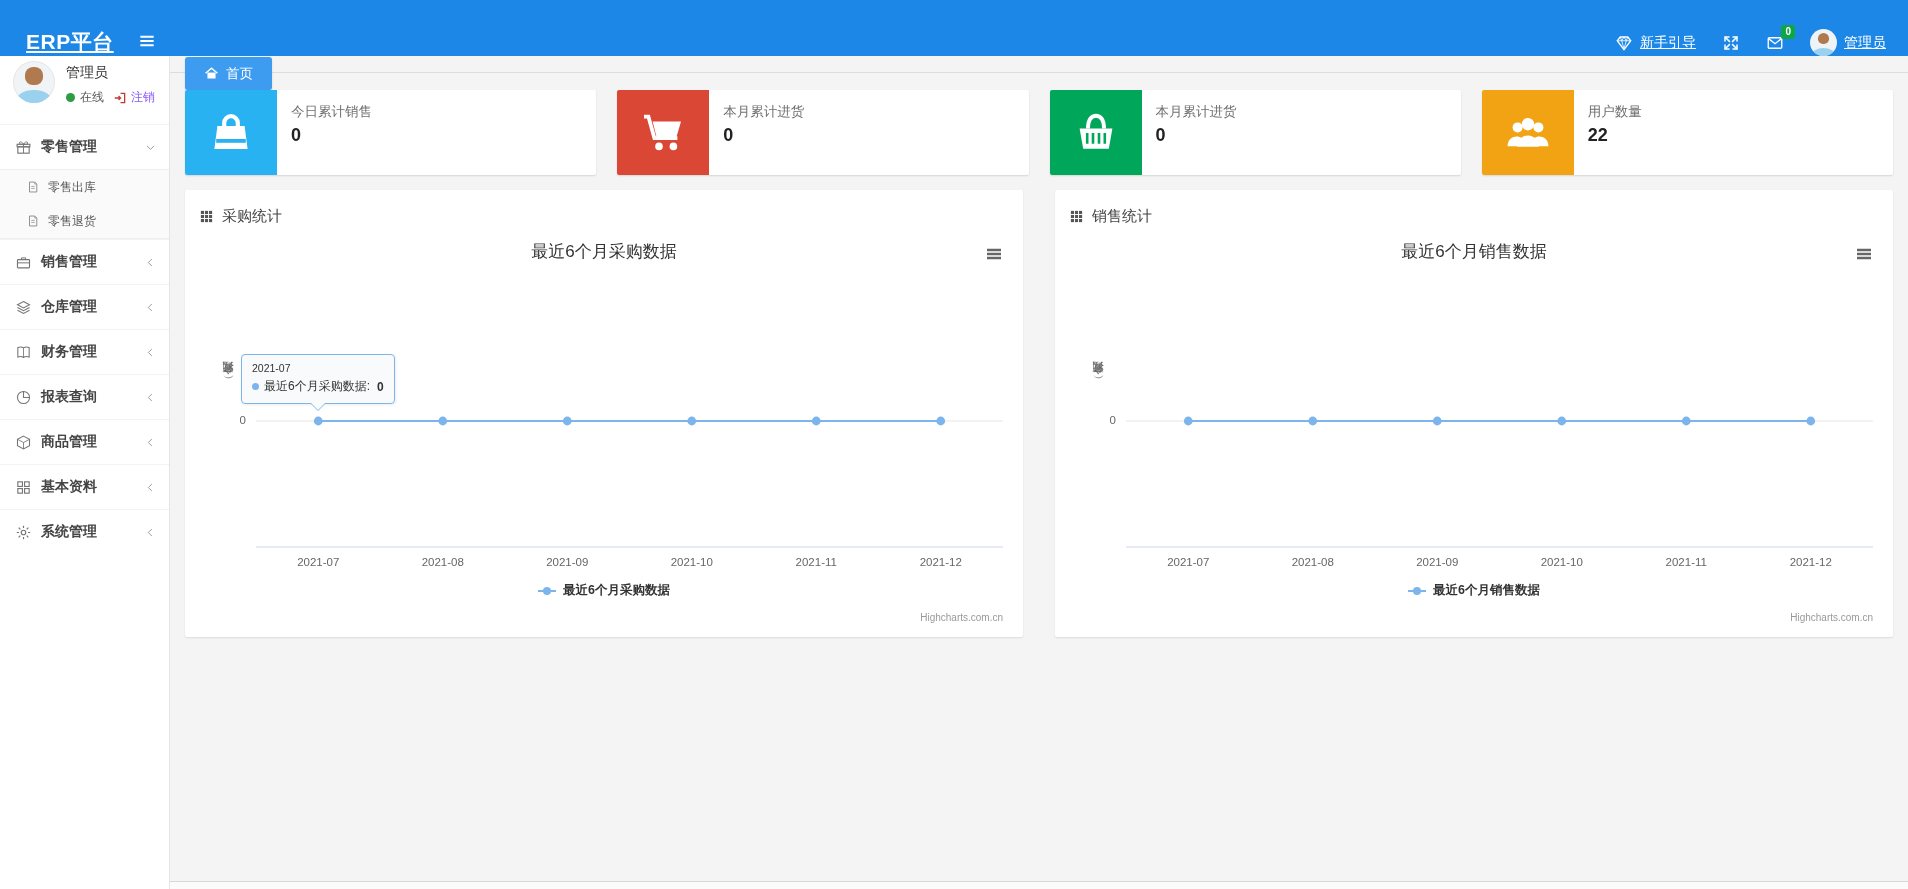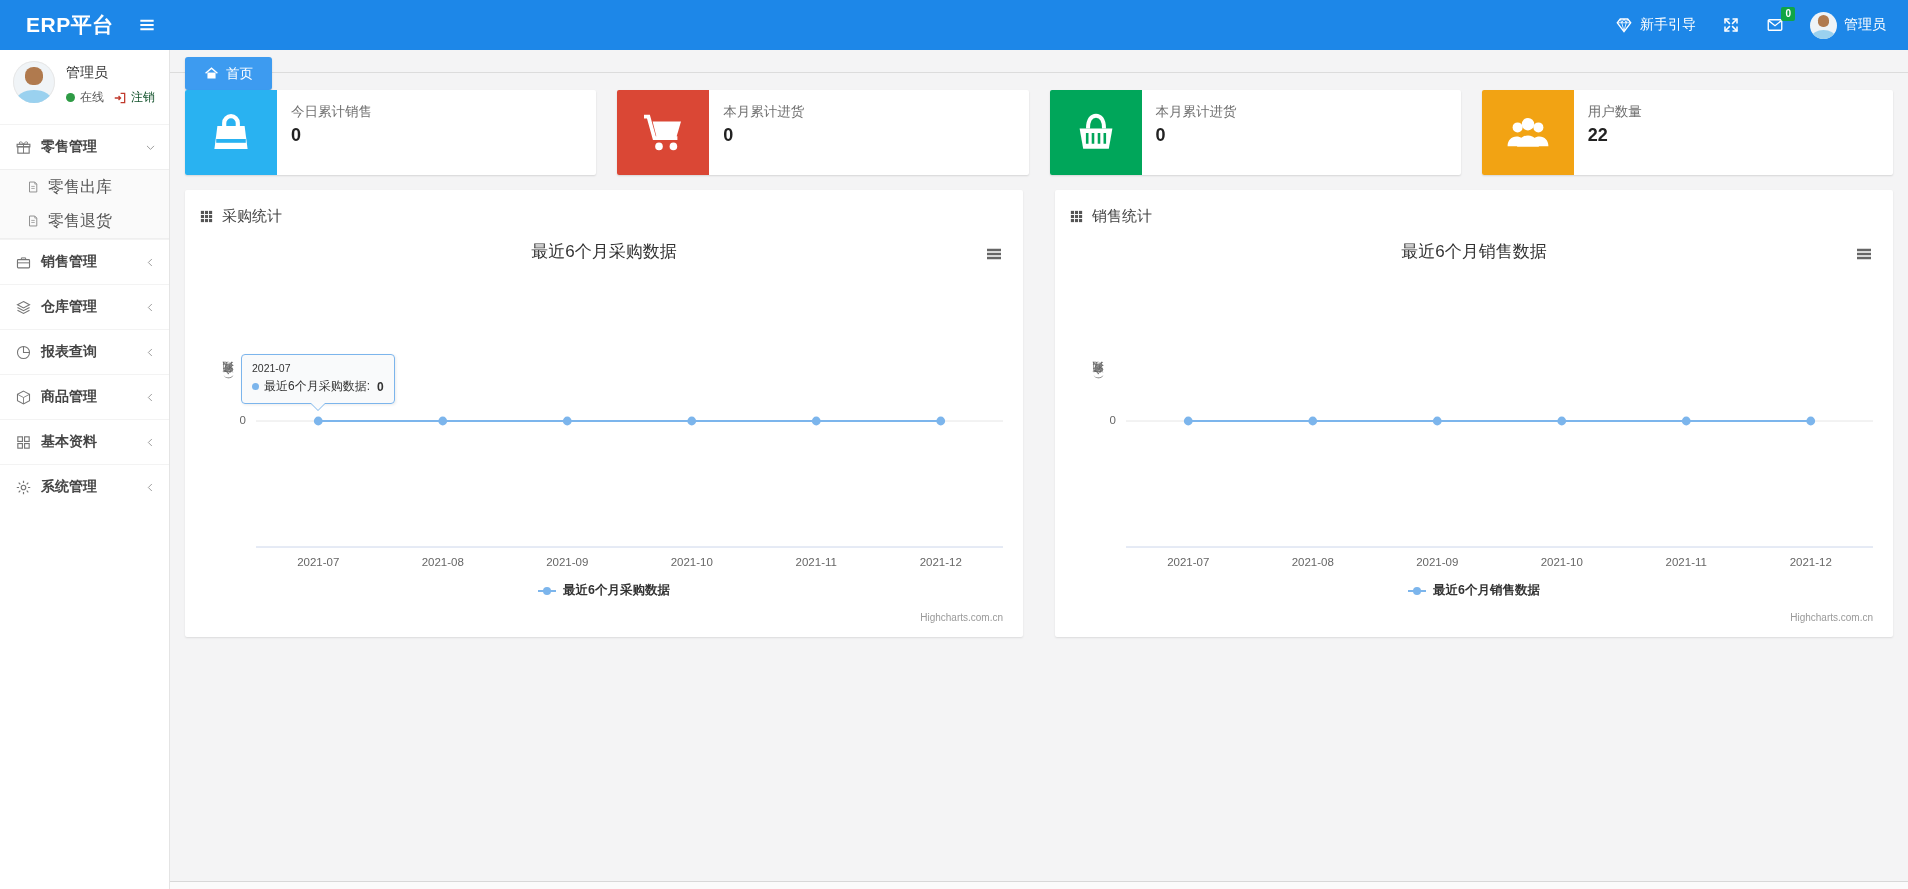--- a/index.html
+++ b/index.html
@@ -1,21 +1,21 @@
 <!DOCTYPE html>
 <html><head>
 <meta charset="utf-8">
 <style>
   * { margin:0; padding:0; box-sizing:border-box; }
   html,body { width:1908px; height:889px; overflow:hidden;
     font-family:"Liberation Sans","DejaVu Sans",sans-serif; background:#f4f4f5; }
 
   
-  .navbar { position:absolute; top:0; left:0; right:0; height:50px; background:#1d87e8;
-    display:flex; align-items:center; color:#fff; z-index:30; }
+  .navbar { position:absolute; top:0; left:0; right:0; height:56px; background:#1d87e8;
+    display:flex; align-items:flex-end; color:#fff; z-index:30;text-decoration:underline; }
   .brand { font-size:21px; font-weight:bold; padding:0 18px 0 26px; letter-spacing:.5px; }
   .nav-burger { width:30px; height:30px; display:flex; align-items:center; justify-content:center; cursor:pointer; }
   .nav-right { margin-left:auto; display:flex; align-items:center; gap:26px; padding-right:22px; font-size:14px; }
   .nav-item { display:flex; align-items:center; gap:7px; cursor:pointer; }
   .nav-ico { width:18px; height:18px; display:inline-block; }
   .mail-wrap { position:relative; }
   .mail-badge { position:absolute; top:-9px; right:-11px; background:#10a545; color:#fff;
     font-size:10px; line-height:14px; padding:0 4px; border-radius:2px; font-weight:bold; }
   .nav-avatar { width:27px; height:27px; border-radius:50%; position:relative; overflow:hidden; background:#eef3f7; }
 
@@ -29,33 +29,33 @@
   
   .sidebar { position:absolute; top:50px; left:0; bottom:0; width:170px; background:#fff;
     border-right:1px solid #e4e4e4; z-index:20; }
   .user-panel { display:flex; padding:11px 10px 12px 13px; gap:11px; }
   .user-avatar { width:42px; height:42px; border-radius:50%; overflow:hidden; position:relative;
     background:#f0f4f7; flex:0 0 42px; box-shadow:0 0 0 1px #e7e7e7 inset; }
   .user-meta { padding-top:3px; }
   .user-name { font-size:14px; color:#333; margin-bottom:7px; }
   .user-status { display:flex; align-items:center; gap:5px; font-size:12px; color:#555; }
   .dot-online { width:9px; height:9px; border-radius:50%; background:#2e9b45; display:inline-block; }
-  .logout-link { display:flex; align-items:center; gap:4px; color:#14532d; cursor:pointer; margin-left:4px; }
+  .logout-link { display:flex; align-items:center; gap:4px; color:#8b5cf6; cursor:pointer; margin-left:4px; }
   .logout-ico { width:14px; height:14px; color:#c0392b; }
 
   .menu { list-style:none; margin-top:6px; }
   .menu-item { height:45px; display:flex; align-items:center; padding:0 12px 0 15px;
     cursor:pointer; border-top:1px solid #f3f3f3;font-family:Liberation Mono, monospace; }
   .mi-icon { width:17px; height:17px; color:#757575; margin-right:9px; flex:0 0 17px; }
   .mi-label { font-size:14px; color:#454545; font-weight:bold; flex:1; }
   .mi-caret { width:13px; height:13px; color:#9a9a9a; }
   .submenu { list-style:none; background:#fafafa; border-top:1px solid #efefef; border-bottom:1px solid #efefef; }
   .submenu-item { height:34px; display:flex; align-items:center; padding-left:26px; cursor:pointer; }
   .submenu-item .mi-icon { width:14px; height:14px; flex:0 0 14px; margin-right:8px; color:#8a8a8a; }
-  .submenu-item .mi-label { font-size:16px; color:#555; font-weight:normal; }
+  .submenu-item .mi-label { font-size:12px; color:#555; font-weight:normal; }
 
   
   .content { position:absolute; top:50px; left:170px; right:0; bottom:0; overflow:hidden; }
   .tabrow { height:23px; border-bottom:1px solid #dcdcdc; padding:7px 0 0 15px; }
   .tab { display:inline-flex; align-items:center; gap:7px; height:33px; padding:0 19px;
     background:#3d9bf0; color:#fff; font-size:13.5px; border-radius:3px; cursor:pointer;
     box-shadow:0 1px 2px rgba(0,0,0,.15); }
   .tab-ico { width:15px; height:15px; }
 
   .main { padding:17px 15px 4px 15px; }
@@ -256,20 +256,36 @@
           </span>
       <span class="mi-label">仓库管理</span>
       <span class="mi-caret">
             <svg viewBox="0 0 24 24" style="width:100%;height:100%;display:block">
               <path d="M14.5 5.5l-6.5 6.5 6.5 6.5" fill="none" stroke="currentColor" stroke-width="1.8"></path>
             </svg>
           </span>
     </div>
   </li>
 
+  <li>
+    <div class="menu-item">
+      <span class="mi-icon">
+            <svg viewBox="0 0 24 24" style="width:100%;height:100%;display:block">
+              <path d="M12 5.5C10 4 6.5 4 4 5v13.5c2.5-1 6-1 8 .5 2-1.5 5.5-1.5 8-.5V5c-2.5-1-6-1-8 .5z" fill="none" stroke="currentColor" stroke-width="1.5"></path>
+              <path d="M12 5.5V19" stroke="currentColor" stroke-width="1.2" fill="none"></path>
+            </svg>
+          </span>
+      <span class="mi-label">财务管理</span>
+      <span class="mi-caret">
+            <svg viewBox="0 0 24 24" style="width:100%;height:100%;display:block">
+              <path d="M14.5 5.5l-6.5 6.5 6.5 6.5" fill="none" stroke="currentColor" stroke-width="1.8"></path>
+            </svg>
+          </span>
+    </div>
+  </li>
 
   <li>
     <div class="menu-item">
       <span class="mi-icon">
             <svg viewBox="0 0 24 24" style="width:100%;height:100%;display:block">
               <circle cx="12" cy="12" r="8.5" fill="none" stroke="currentColor" stroke-width="1.5"></circle>
               <path d="M12 3.5V12h8.5" fill="none" stroke="currentColor" stroke-width="1.5"></path>
             </svg>
           </span>
       <span class="mi-label">报表查询</span>

